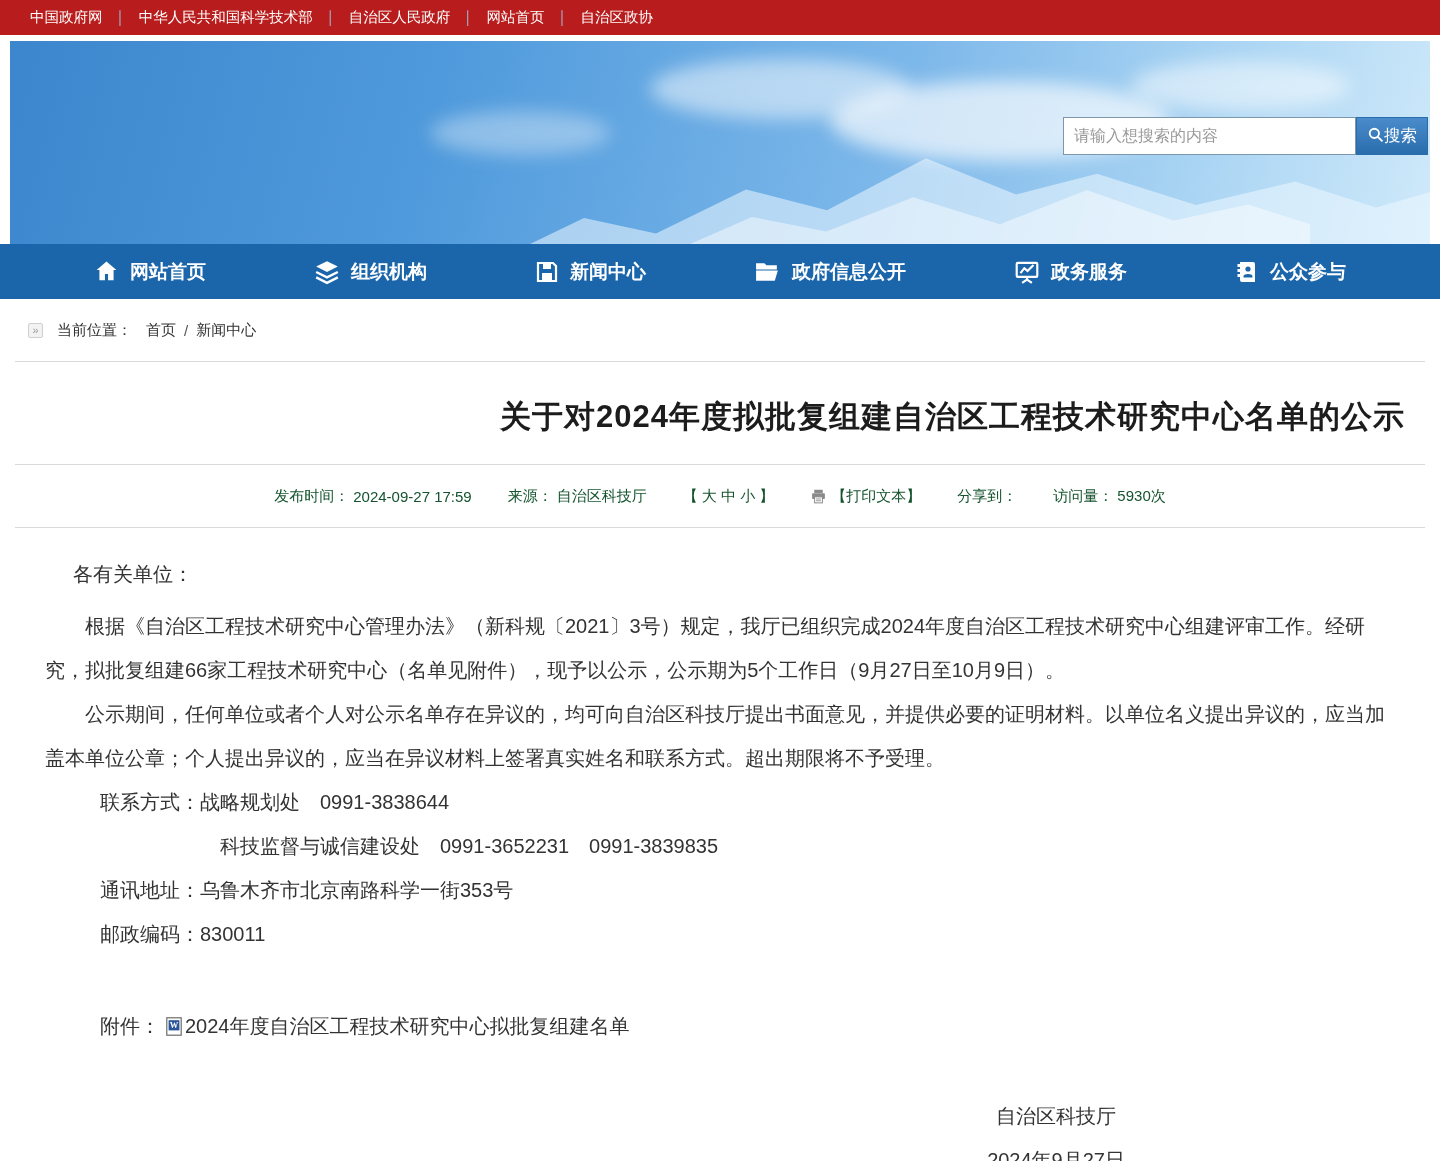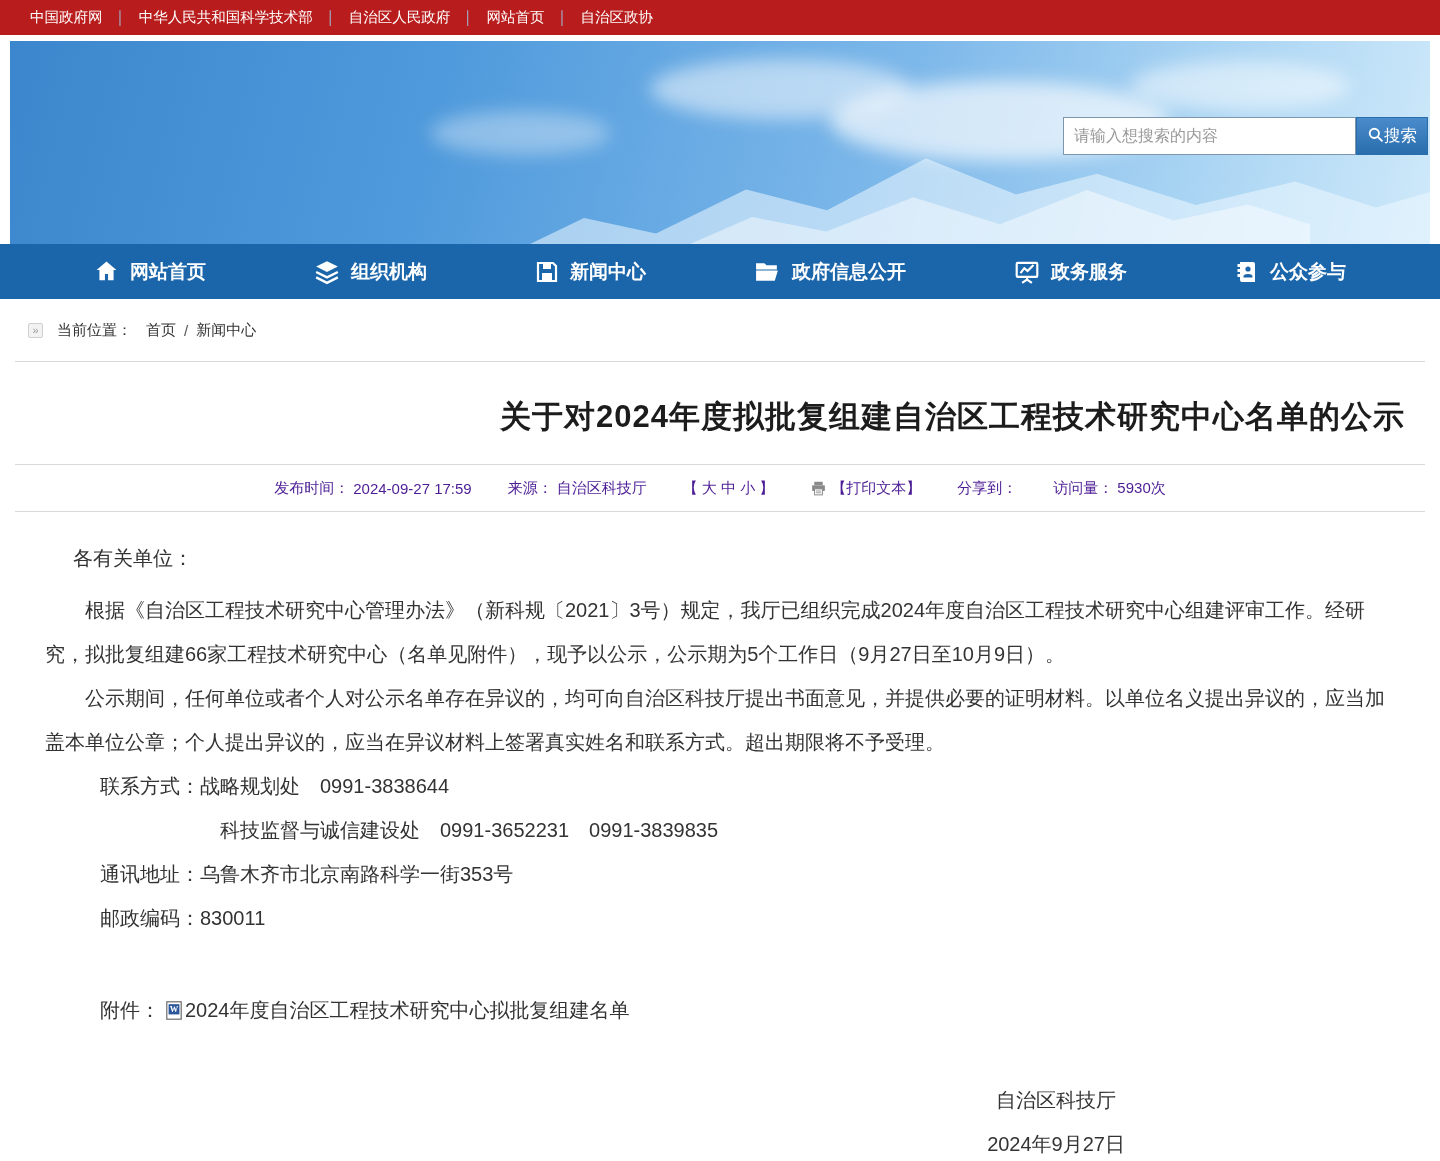--- a/index.html
+++ b/index.html
@@ -51,22 +51,22 @@
   .crumb .cicon { width:15px; height:15px; border:1px solid #cfcfcf; background:#f2f2f2; color:#9a9a9a;
                   font-size:11px; line-height:13px; text-align:center; border-radius:2px; margin-right:14px; }
   .crumb a { color:#333; text-decoration:none; cursor:pointer; }
   .crumb .slash { margin:0 8px; color:#555; }
   .crumb .clabel { margin-right:14px; color:#333; }
 
   
   .content { margin:0 15px; border-top:1px solid #d9d9d9; }
   .title-block { padding:34px 20px 26px; text-align:right; }
   .title-block h1 { font-size:31px; color:#1c1c1c; font-weight:bold; letter-spacing:1px; }
-  .meta { border-top:1px solid #d9d9d9; border-bottom:1px solid #d9d9d9; height:48px;
-          display:flex; justify-content:center; gap:36px; font-size:15px; color:#4c1d95; }
+  .meta { border-top:1px solid #d9d9d9; border-bottom:1px solid #d9d9d9; height:64px;
+          display:flex; justify-content:center; gap:36px; font-size:15px; color:#14532d; }
   .meta .m-item { display:flex; align-items:center; gap:4px; }
   .meta .clickable { cursor:pointer; }
   .meta svg { display:block; }
 
   .article { padding:24px 30px 0 30px; font-size:20px; line-height:44px; color:#333; }
   .salutation { margin-left:28px; }
   .para { text-indent:2em; }
   .p1 { margin-top:8px; }
   .contact { margin-left:55px; }
   .contact-cont { margin-left:175px; }

